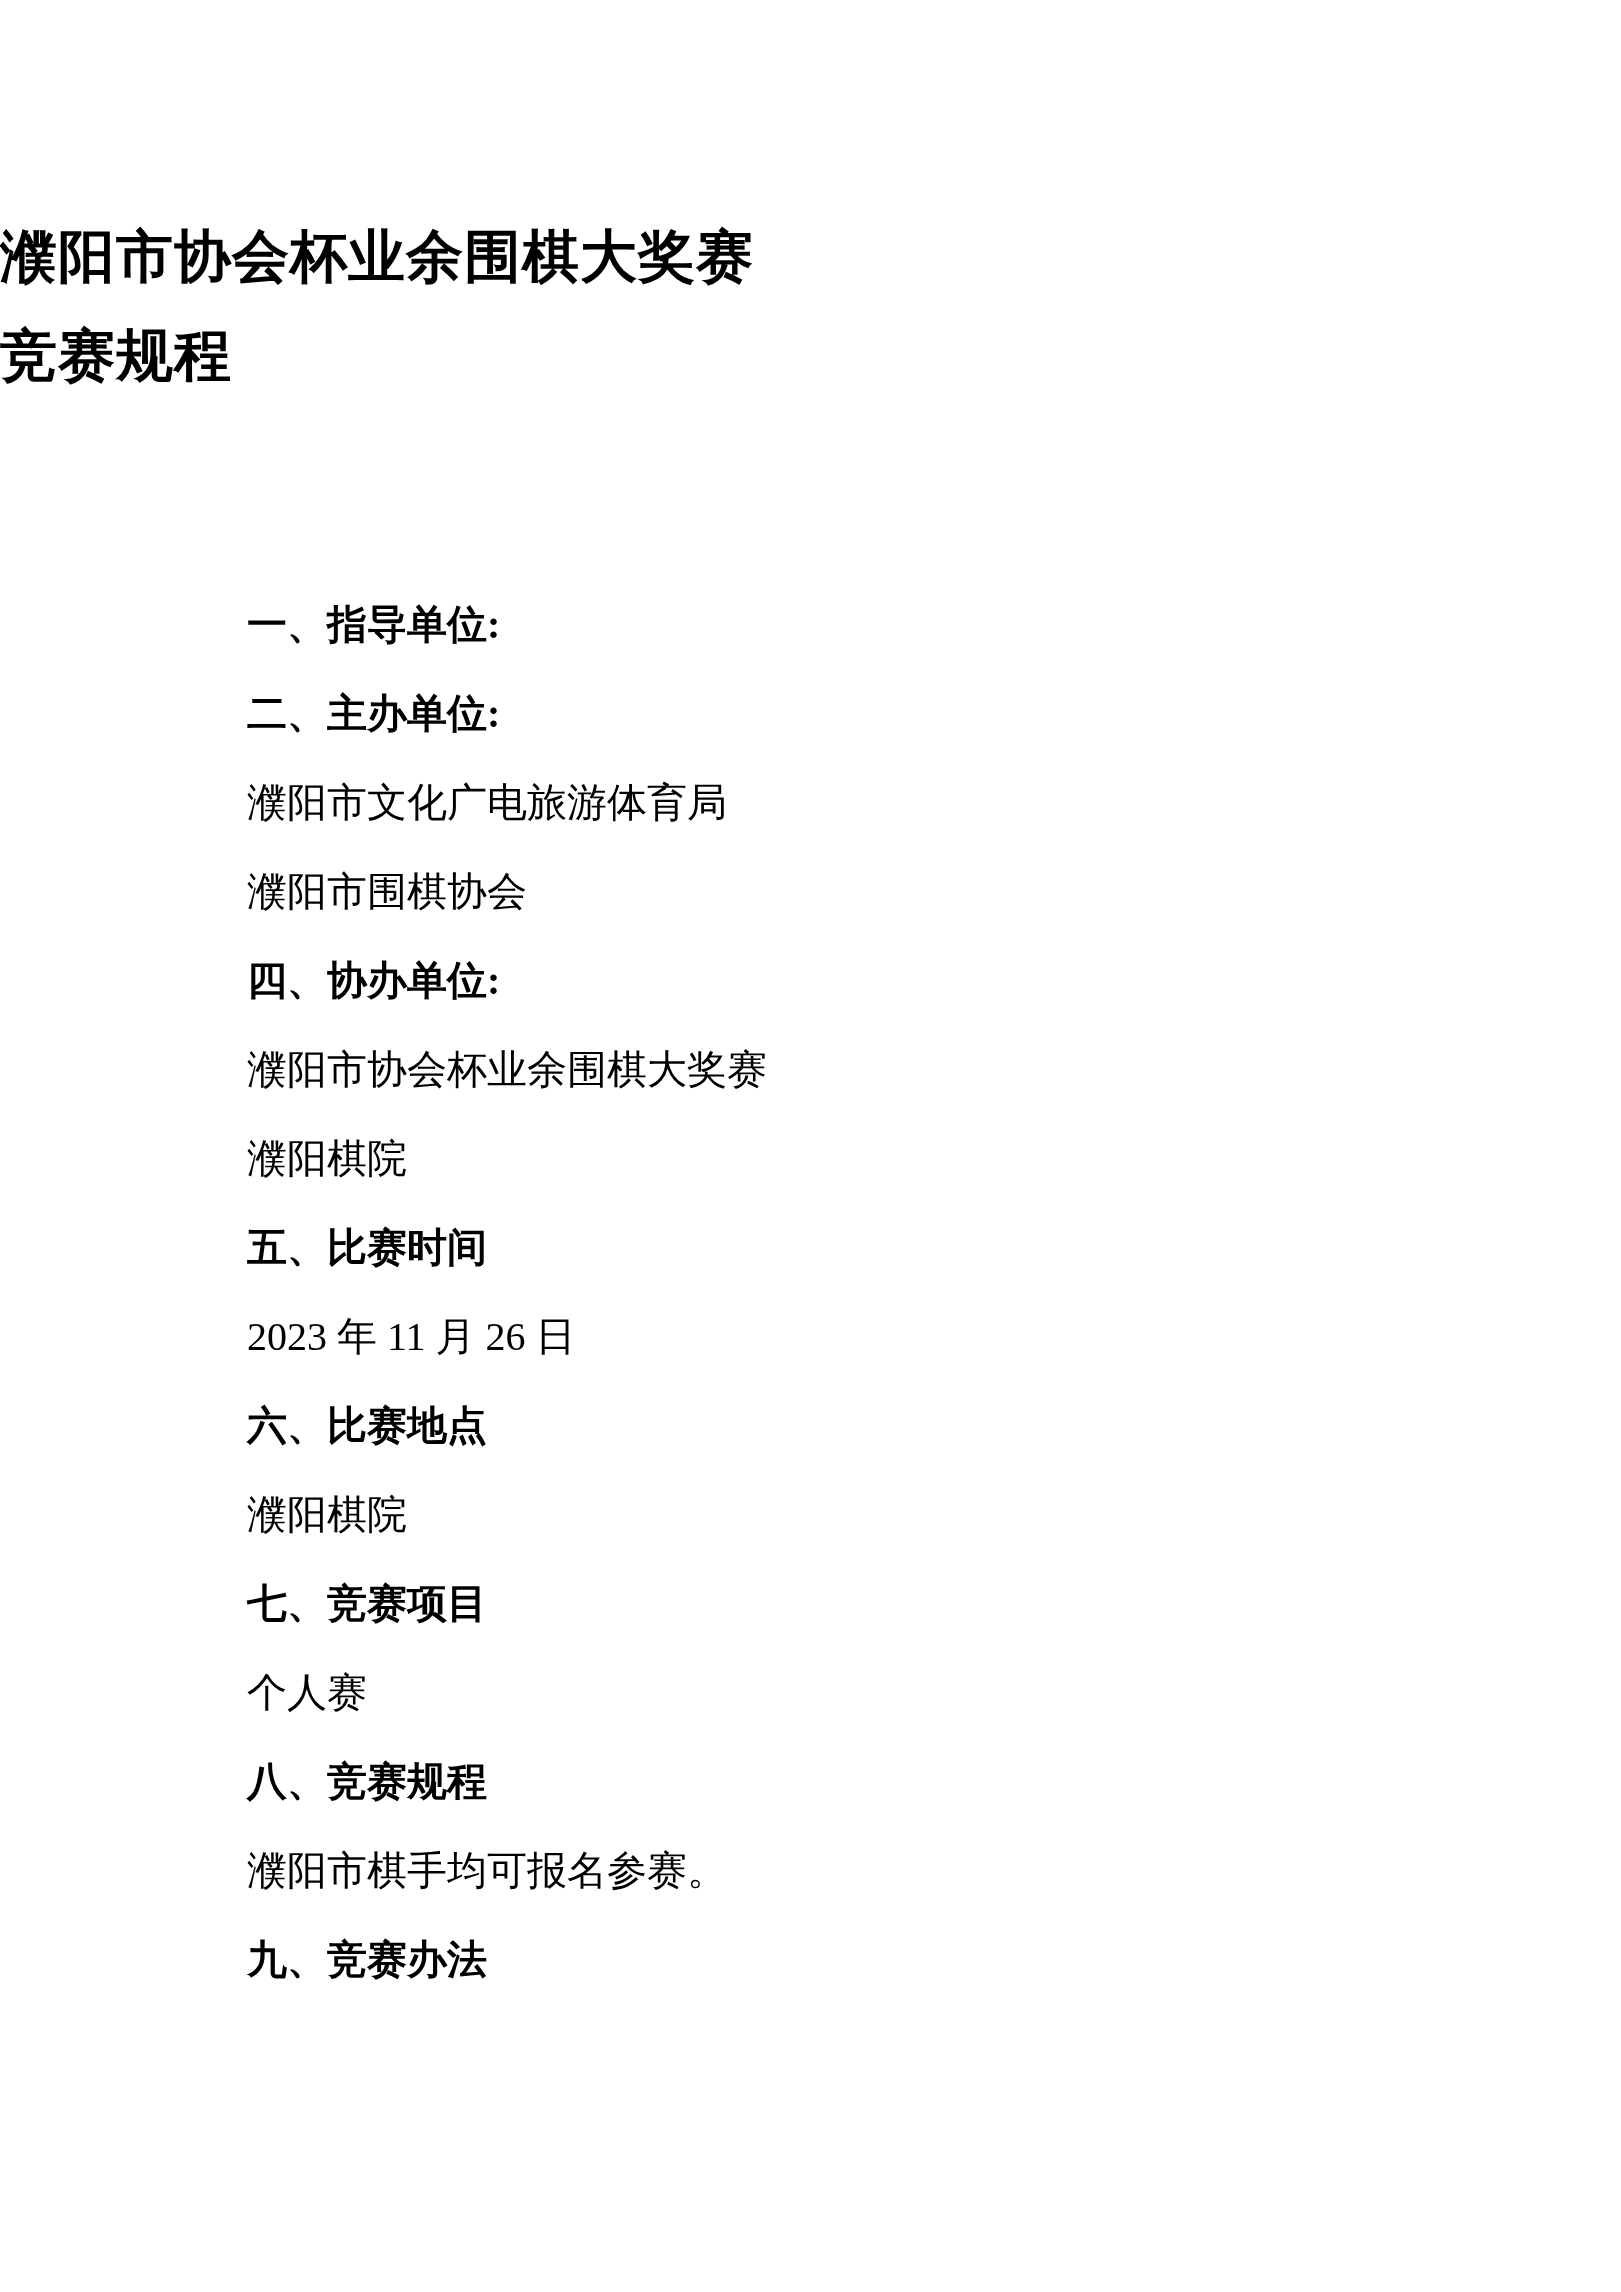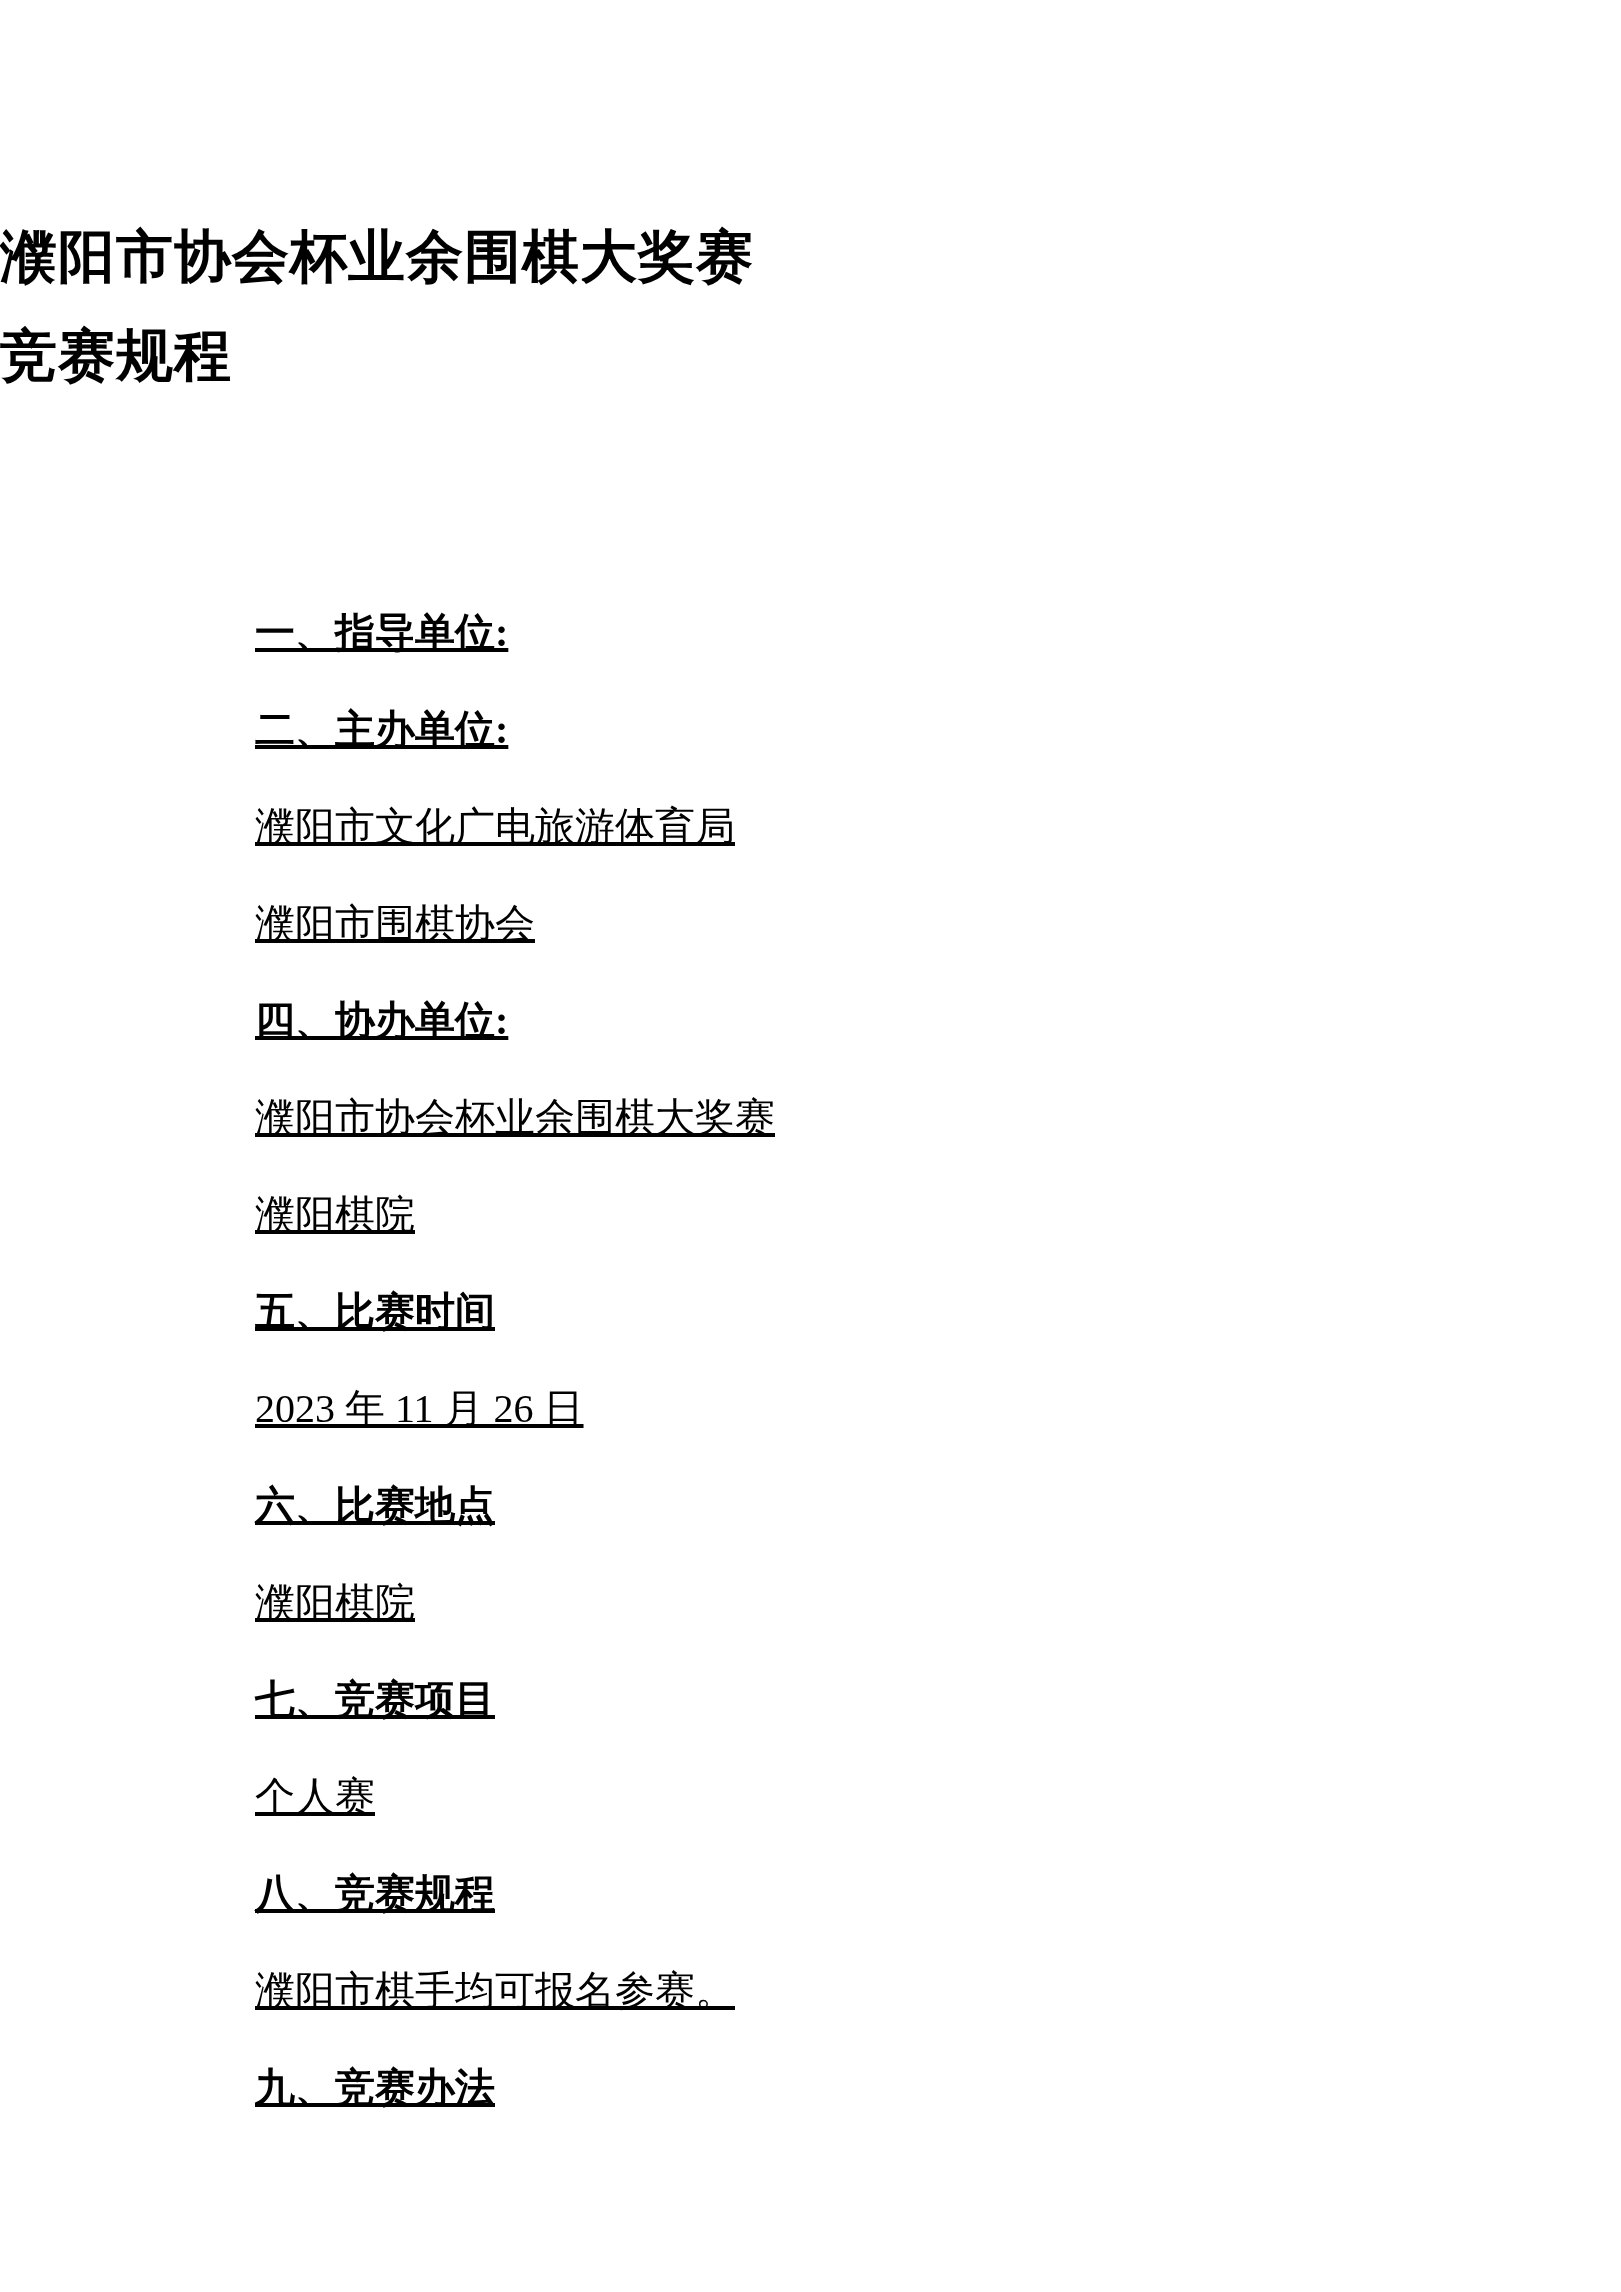--- a/index.html
+++ b/index.html
@@ -37,24 +37,23 @@
   }
   .doc-body {
     position: absolute;
     top: 578px;
     left: 243px;
     width: 1225px;
     font-size: 40px;
     line-height: 85px;
   }
   .doc-body p {
-    margin: 12px;
+    margin: 4px;
     padding: 0;
     white-space: nowrap;
-    text-decoration: underline;
   }
   .doc-body p.h {
     font-weight: bold;
   }
 </style>
 </head>
 <body>
 
 <div class="page">
 

